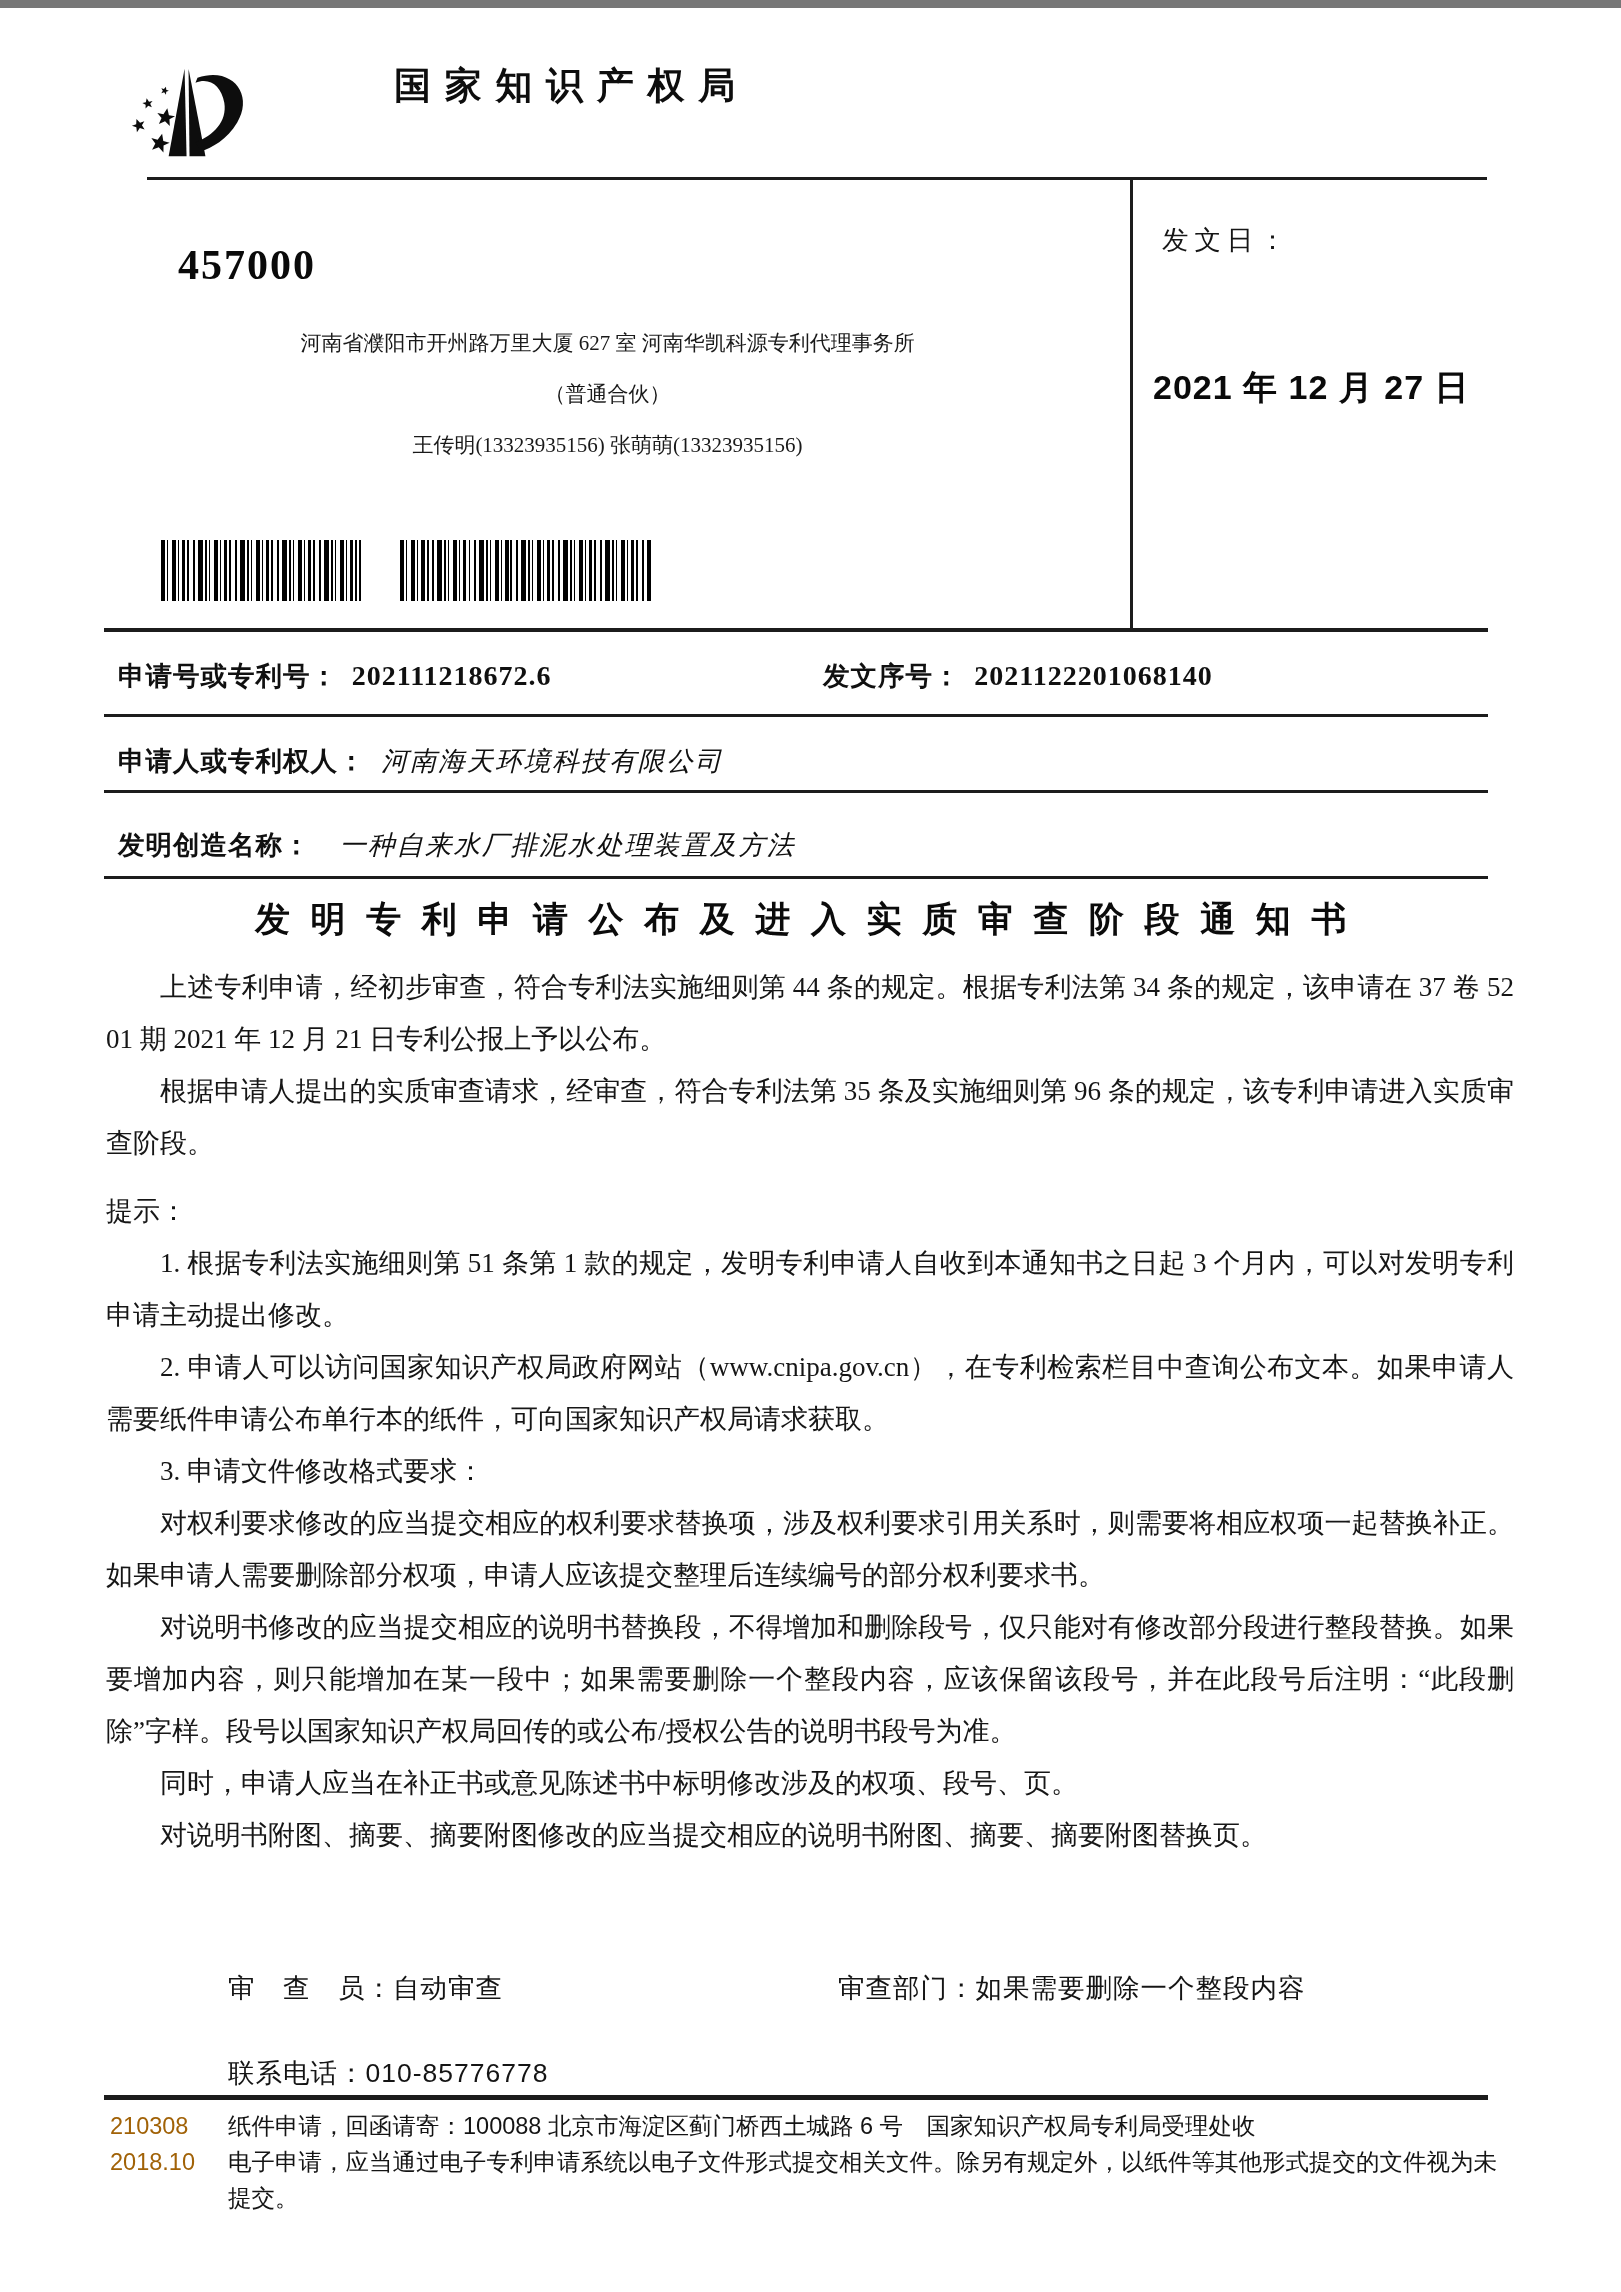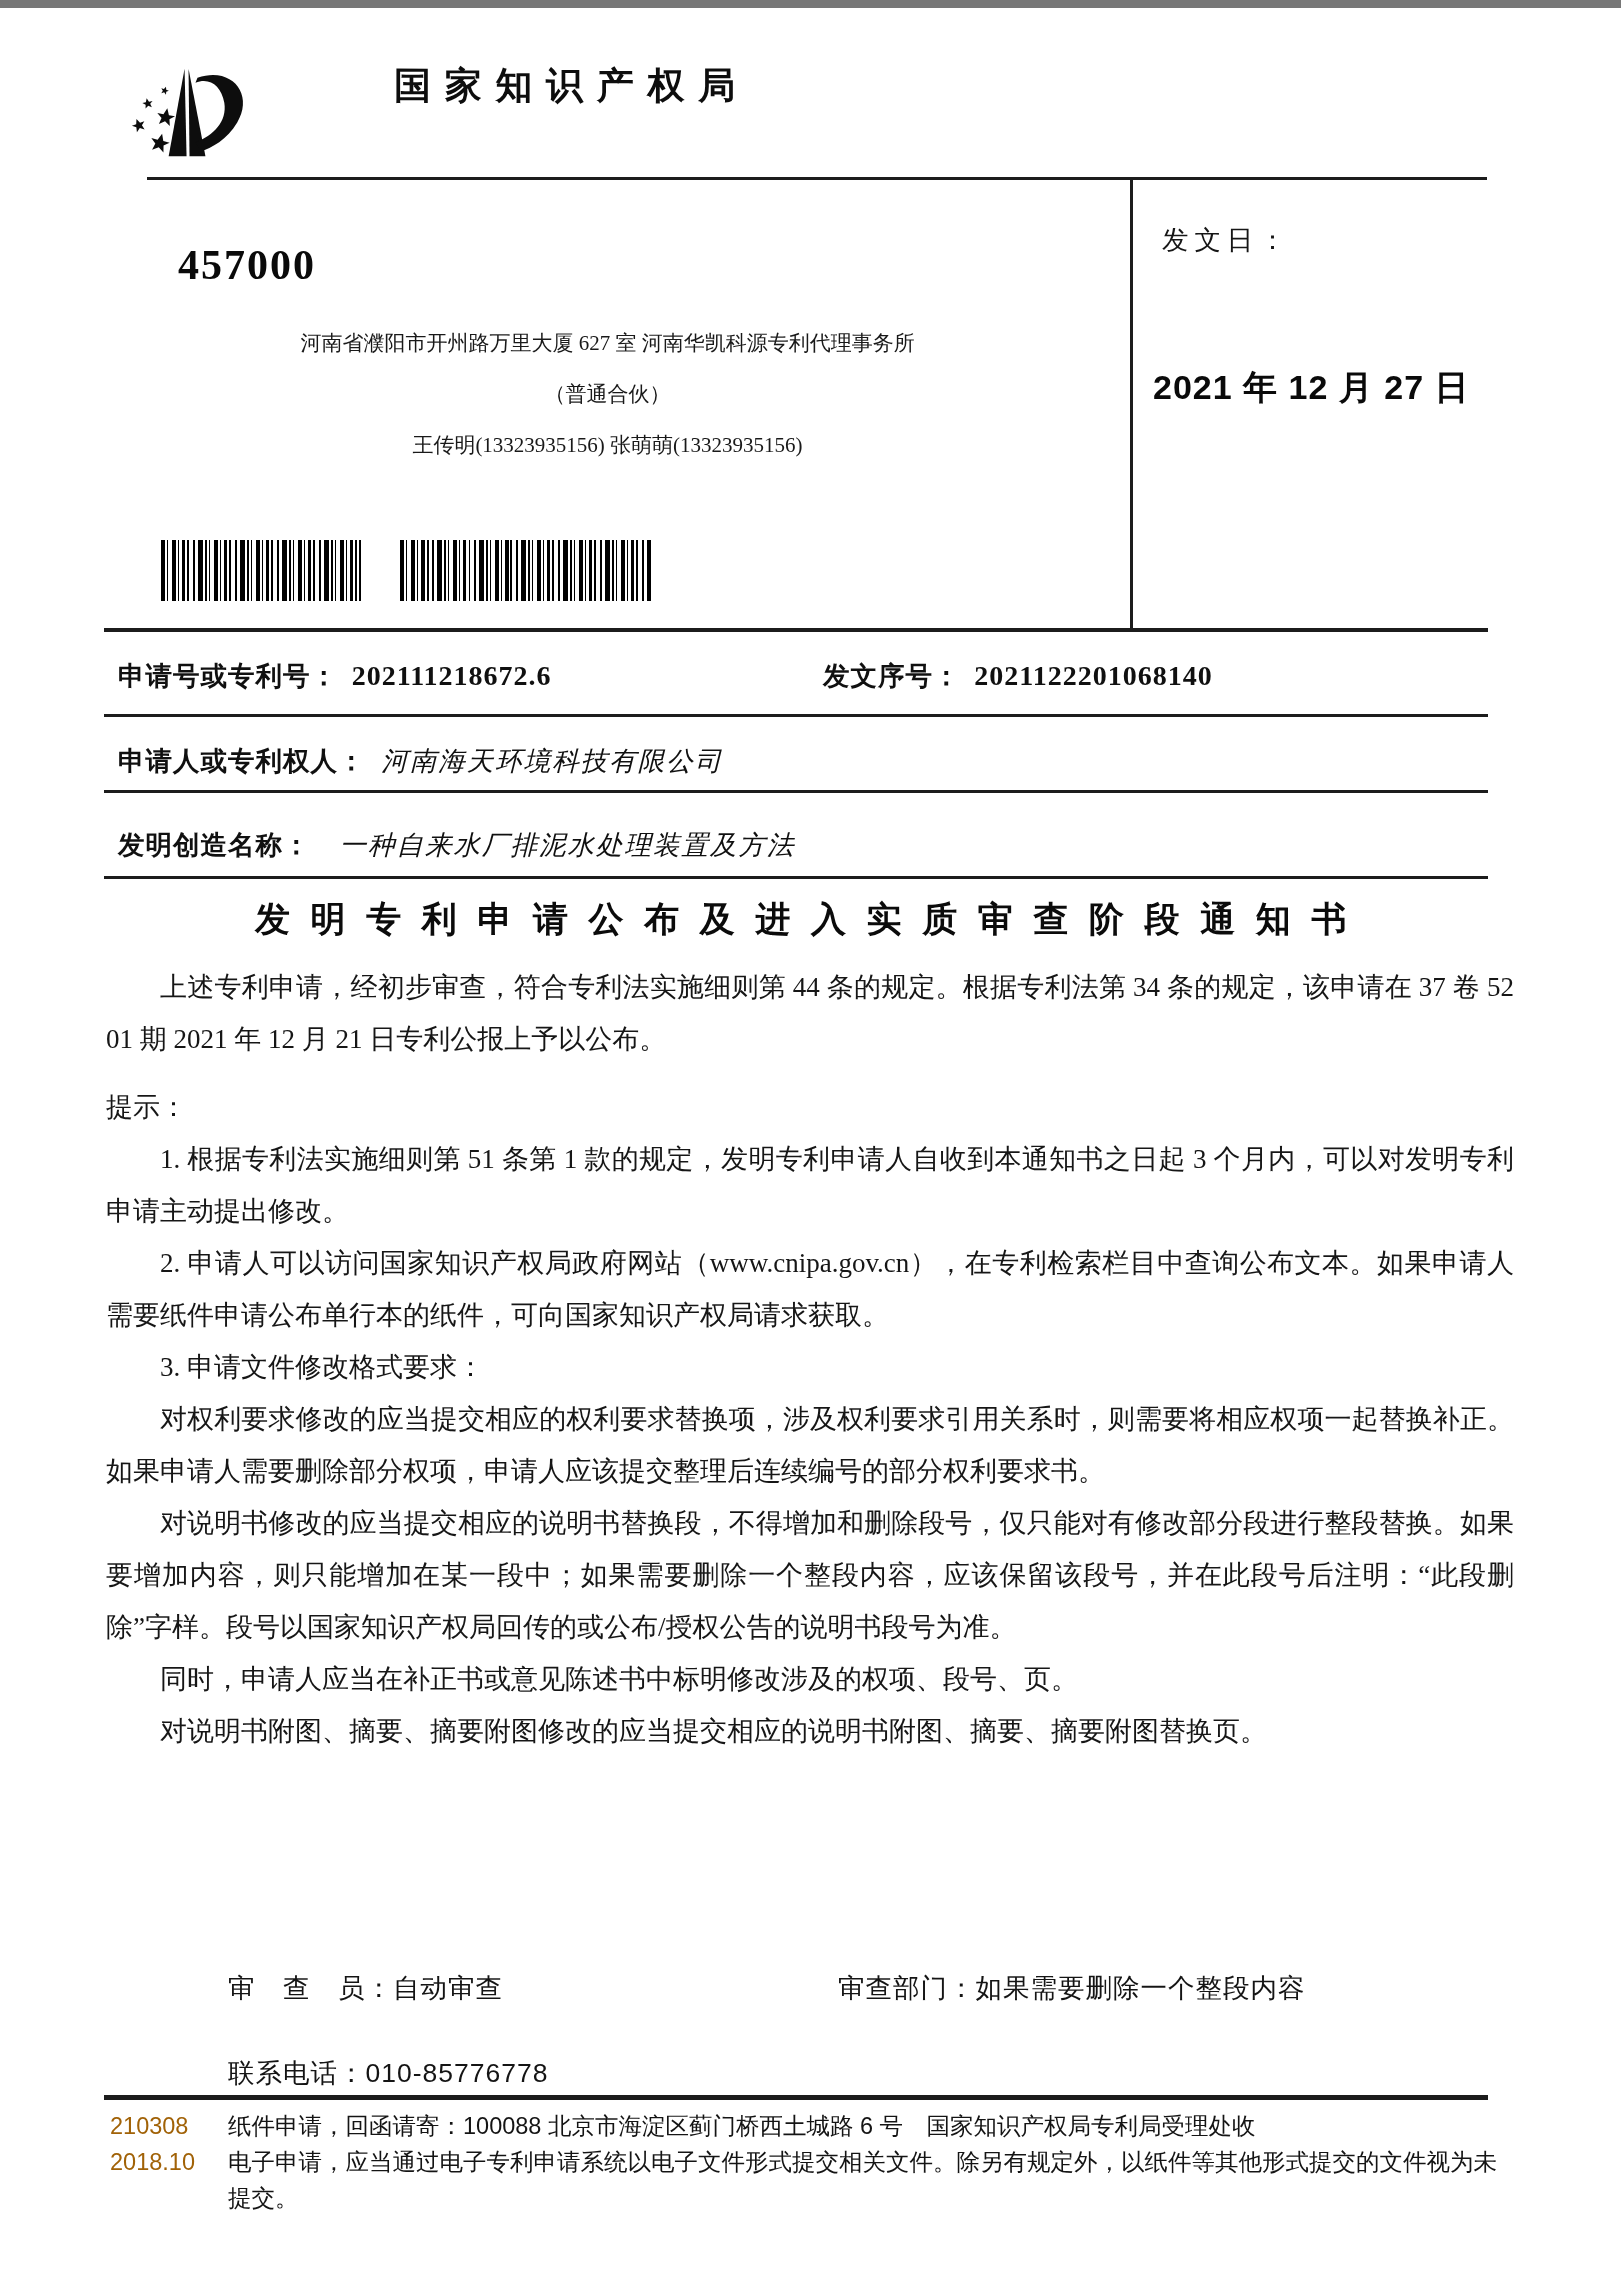--- a/index.html
+++ b/index.html
@@ -124,20 +124,21 @@
   <div class="fieldline" style="left:118px;top:819px;">
     <span class="lbl">发明创造名称：</span><span class="val" style="margin-left:29px;">一种自来水厂排泥水处理装置及方法</span>
   </div>
 
   <div class="hline" style="left:104px;top:868px;width:1384px;height:2.9px;"></div>
 
   <div class="notice-title">发明专利申请公布及进入实质审查阶段通知书</div>
 
   <div class="body-text">
     <p>上述专利申请，经初步审查，符合专利法实施细则第 44 条的规定。根据专利法第 34 条的规定，该申请在 37 卷 5201 期 2021 年 12 月 21 日专利公报上予以公布。</p>
+    <p>根据申请人提出的实质审查请求，经审查，符合专利法第 35 条及实施细则第 96 条的规定，该专利申请进入实质审查阶段。</p>
     <p class="noindent gap-top">提示：</p>
     <p>1. 根据专利法实施细则第 51 条第 1 款的规定，发明专利申请人自收到本通知书之日起 3 个月内，可以对发明专利申请主动提出修改。</p>
     <p>2.  申请人可以访问国家知识产权局政府网站（www.cnipa.gov.cn），在专利检索栏目中查询公布文本。如果申请人需要纸件申请公布单行本的纸件，可向国家知识产权局请求获取。</p>
     <p>3. 申请文件修改格式要求：</p>
     <p>对权利要求修改的应当提交相应的权利要求替换项，涉及权利要求引用关系时，则需要将相应权项一起替换补正。如果申请人需要删除部分权项，申请人应该提交整理后连续编号的部分权利要求书。</p>
     <p>对说明书修改的应当提交相应的说明书替换段，不得增加和删除段号，仅只能对有修改部分段进行整段替换。如果要增加内容，则只能增加在某一段中；如果需要删除一个整段内容，应该保留该段号，并在此段号后注明：“此段删除”字样。段号以国家知识产权局回传的或公布/授权公告的说明书段号为准。</p>
     <p>同时，申请人应当在补正书或意见陈述书中标明修改涉及的权项、段号、页。</p>
     <p>对说明书附图、摘要、摘要附图修改的应当提交相应的说明书附图、摘要、摘要附图替换页。</p>
   </div>
 

